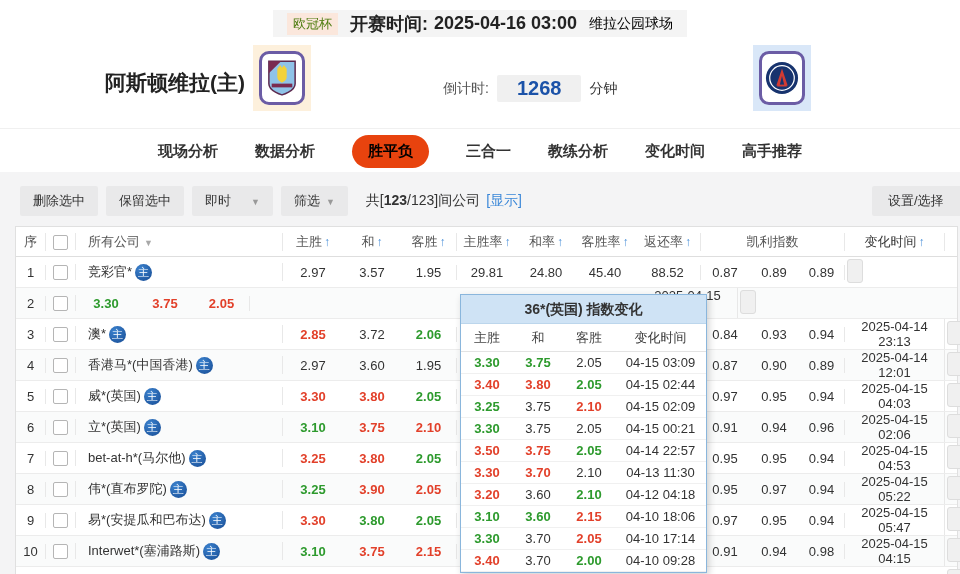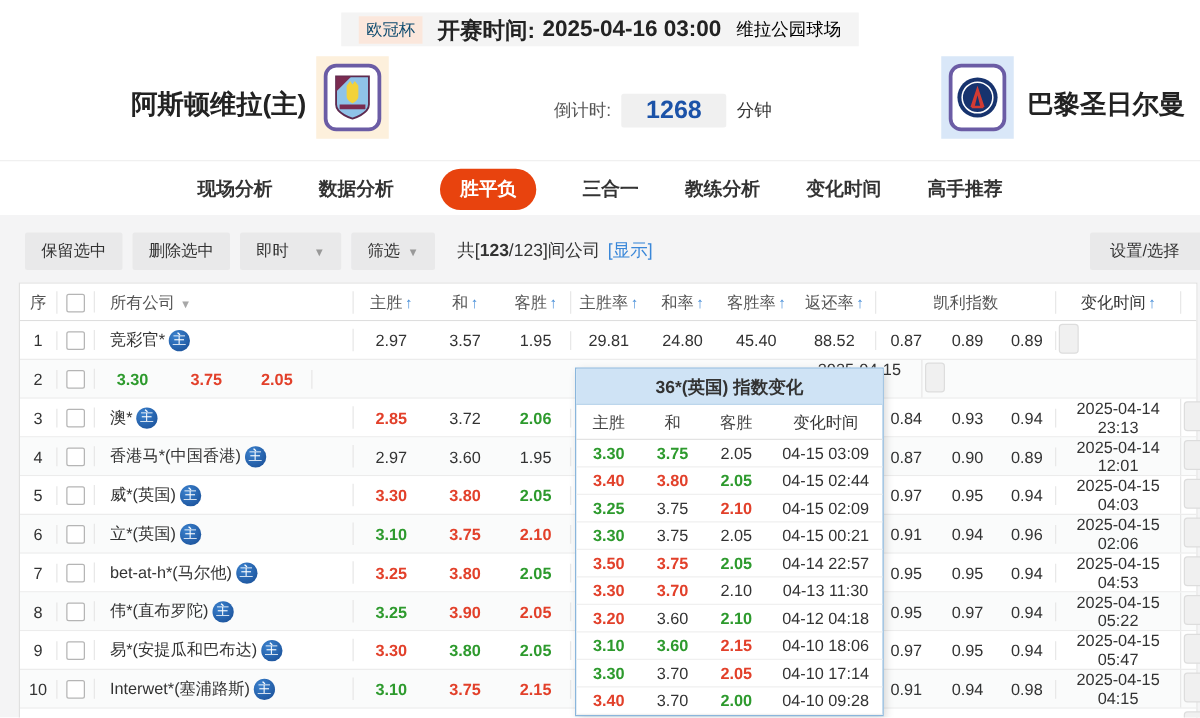--- a/index.html
+++ b/index.html
@@ -4,40 +4,40 @@
 <style>
   html,body{margin:0;padding:0;}
   body{
     width:960px;height:574px;overflow:hidden;position:relative;
     background:#fff;color:#333;
     font-family:"Liberation Sans","DejaVu Sans",sans-serif;font-size:13px;
   }
   
   .top-strip{display:flex;justify-content:center;padding-top:10px;}
   .strip-inner{display:flex;align-items:center;gap:12px;background:#f4f4f4;height:27px;padding:0 14px;}
-  .league{color:#0c4a6e;background:#fbe7dc;padding:2px 6px;font-size:13px;}
+  .league{color:#4d7c0f;background:#fbe7dc;padding:2px 6px;font-size:13px;}
   .kick-label,.kick-time{font-weight:bold;font-size:18px;color:#222;}
   .kick-time{margin-left:-6px;}
   .venue{font-size:14px;color:#000000;}
   
   .match{position:relative;height:91px;}
   .home-name{position:absolute;left:50px;top:32px;width:195px;text-align:right;font-size:21px;font-weight:bold;color:#222;}
   .away-name{position:absolute;left:822px;top:32px;font-size:21px;font-weight:bold;color:#222;}
   .crest{position:absolute;top:8px;width:58px;height:66px;display:flex;align-items:center;justify-content:center;}
   .home-crest{left:253px;background:#fdf0dc;}
   .away-crest{left:753px;background:#d9e7f8;}
   .crest-inner{width:46px;height:54px;background:#fff;border:3px solid #6b5ca5;border-radius:10px;display:flex;align-items:center;justify-content:center;box-sizing:border-box;}
   .countdown{position:absolute;left:443px;top:38px;display:flex;align-items:center;gap:8px;}
   .cd-label{font-size:14px;color:#555;}
   .cd-value{font-size:20px;font-weight:bold;color:#1b52a8;background:#f0f0f0;padding:2px 20px;border-radius:2px;}
   .cd-unit{font-size:14px;color:#333;}
   
   .nav{height:44px;border-top:1px solid #f0f0f0;display:flex;align-items:center;justify-content:center;gap:37px;background:#fff;}
   .tab{font-size:15px;font-weight:bold;color:#333;cursor:pointer;white-space:nowrap;}
-  .tab.active{background:#e8430e;color:#ffffff;padding:7px 16px;border-radius:18px;}
+  .tab.active{background:#e8430e;color:#000000;padding:7px 16px;border-radius:18px;}
   
   .panel{position:absolute;left:0;right:0;top:172px;bottom:0;background:#f4f4f5;}
   .toolbar{display:flex;align-items:center;margin:14px 0 0 20px;height:30px;position:relative;}
   .tbtn{background:#e9e9ea;height:30px;line-height:30px;padding:0 13px;font-size:13px;color:#333;margin-right:8px;border-radius:2px;cursor:pointer;white-space:nowrap;box-sizing:border-box;}
   .tbtn .caret{color:#999;font-size:9px;margin-left:20px;}
   .tbtn.filter .caret{margin-left:6px;}
   .count{font-size:14px;color:#333;margin-left:10px;}
   .count b{font-weight:bold;}
   .show-link{color:#3a87d8;margin-left:6px;font-size:14px;cursor:pointer;}
   .settings{position:absolute;left:852px;top:0;background:#e9e9ea;height:30px;line-height:30px;padding:0 16px;font-size:13px;border-radius:2px;width:120px;cursor:pointer;}
@@ -106,37 +106,36 @@
   <div class="crest away-crest">
     <div class="crest-inner">
       <svg viewBox="0 0 36 36" width="34" height="34">
         <circle cx="18" cy="18" r="17" fill="#17336e"></circle>
         <circle cx="18" cy="18" r="13" fill="none" stroke="#fff" stroke-width="1.3"></circle>
         <path d="M18 8 L24 26 H20.5 L18 16 L15.5 26 H12 Z" fill="#d23b33"></path>
         <path d="M13 26 h10" stroke="#d23b33" stroke-width="2"></path>
       </svg>
     </div>
   </div>
-  <div class="away-name">巴黎圣日尔曼</div>
 </div>
 
 <div class="nav">
   <span class="tab">现场分析</span>
   <span class="tab">数据分析</span>
   <span class="tab active">胜平负</span>
   <span class="tab">三合一</span>
   <span class="tab">教练分析</span>
   <span class="tab">变化时间</span>
   <span class="tab">高手推荐</span>
 </div>
 
 <div class="panel">
   <div class="toolbar">
+    <span class="tbtn">删除选中</span>
     <span class="tbtn">保留选中</span>
-    <span class="tbtn">删除选中</span>
     <span class="tbtn"><span>即时</span><span class="caret">▼</span></span>
     <span class="tbtn filter"><span>筛选</span><span class="caret">▼</span></span>
     <span class="count"><span>共[</span><b>123</b><span>/123]间公司</span></span>
     <span class="show-link">[显示]</span>
     <span class="settings">设置/选择</span>
   </div>
 
   <div class="table">
     <div class="thead">
       <div class="td c-num bR">序</div>

